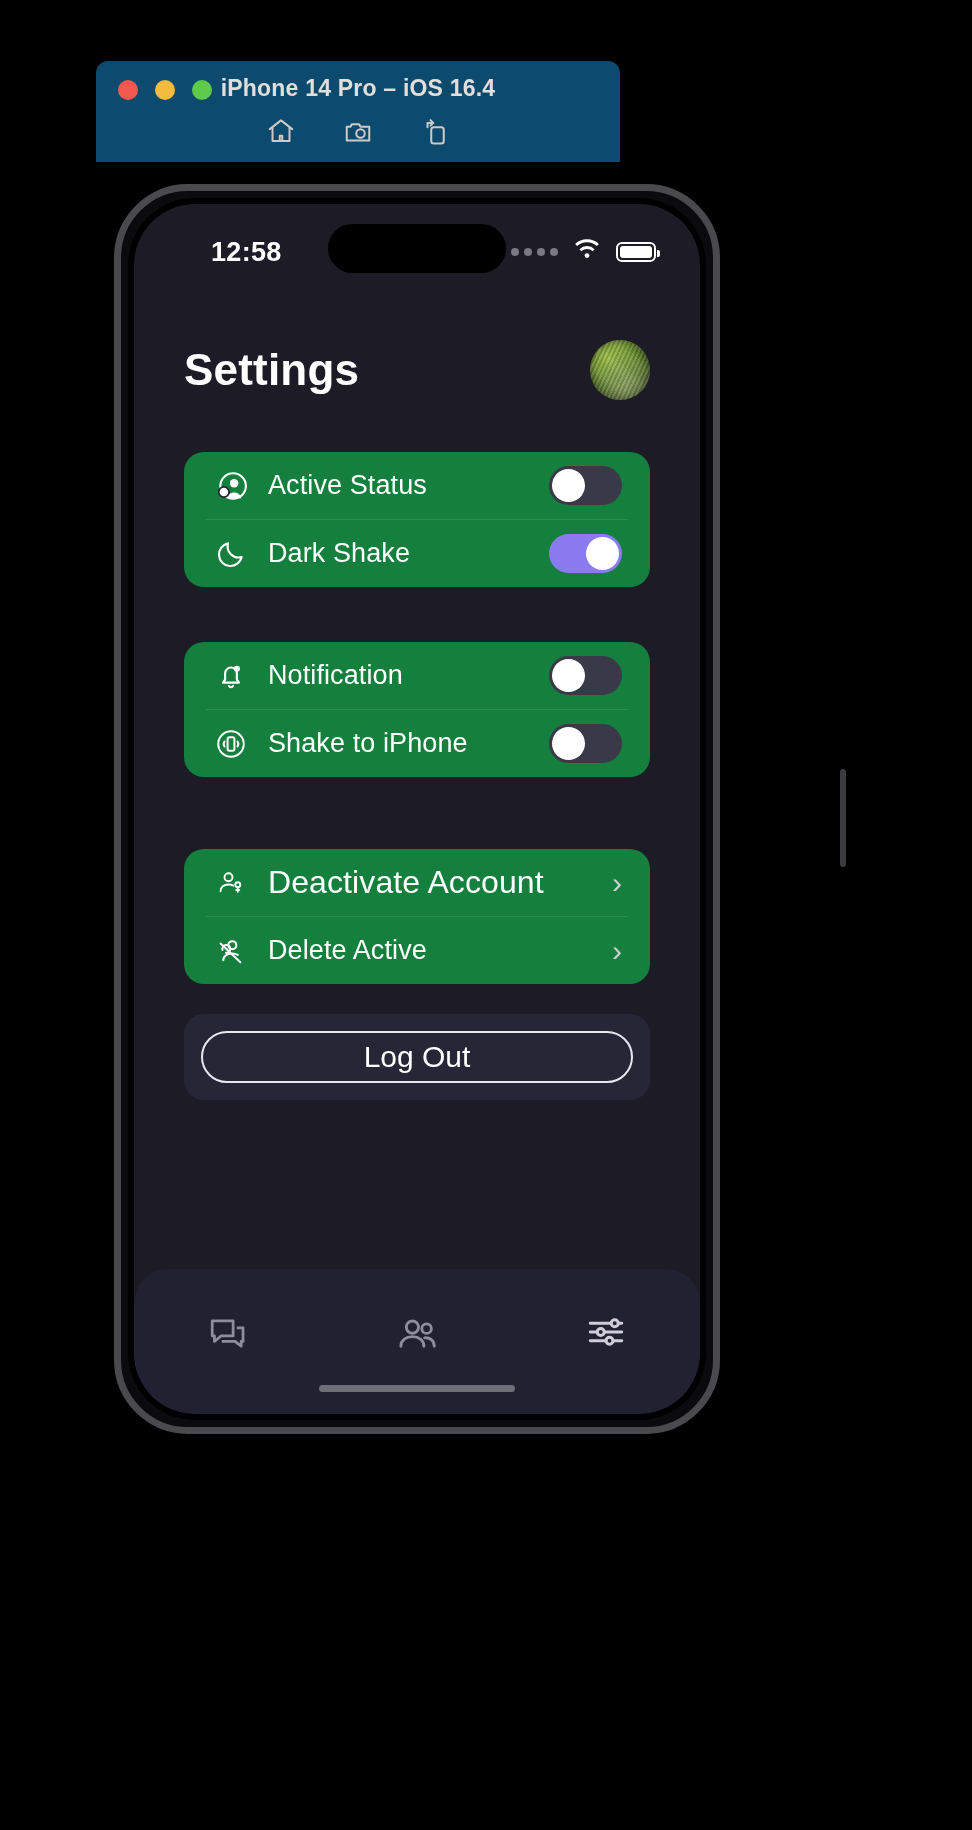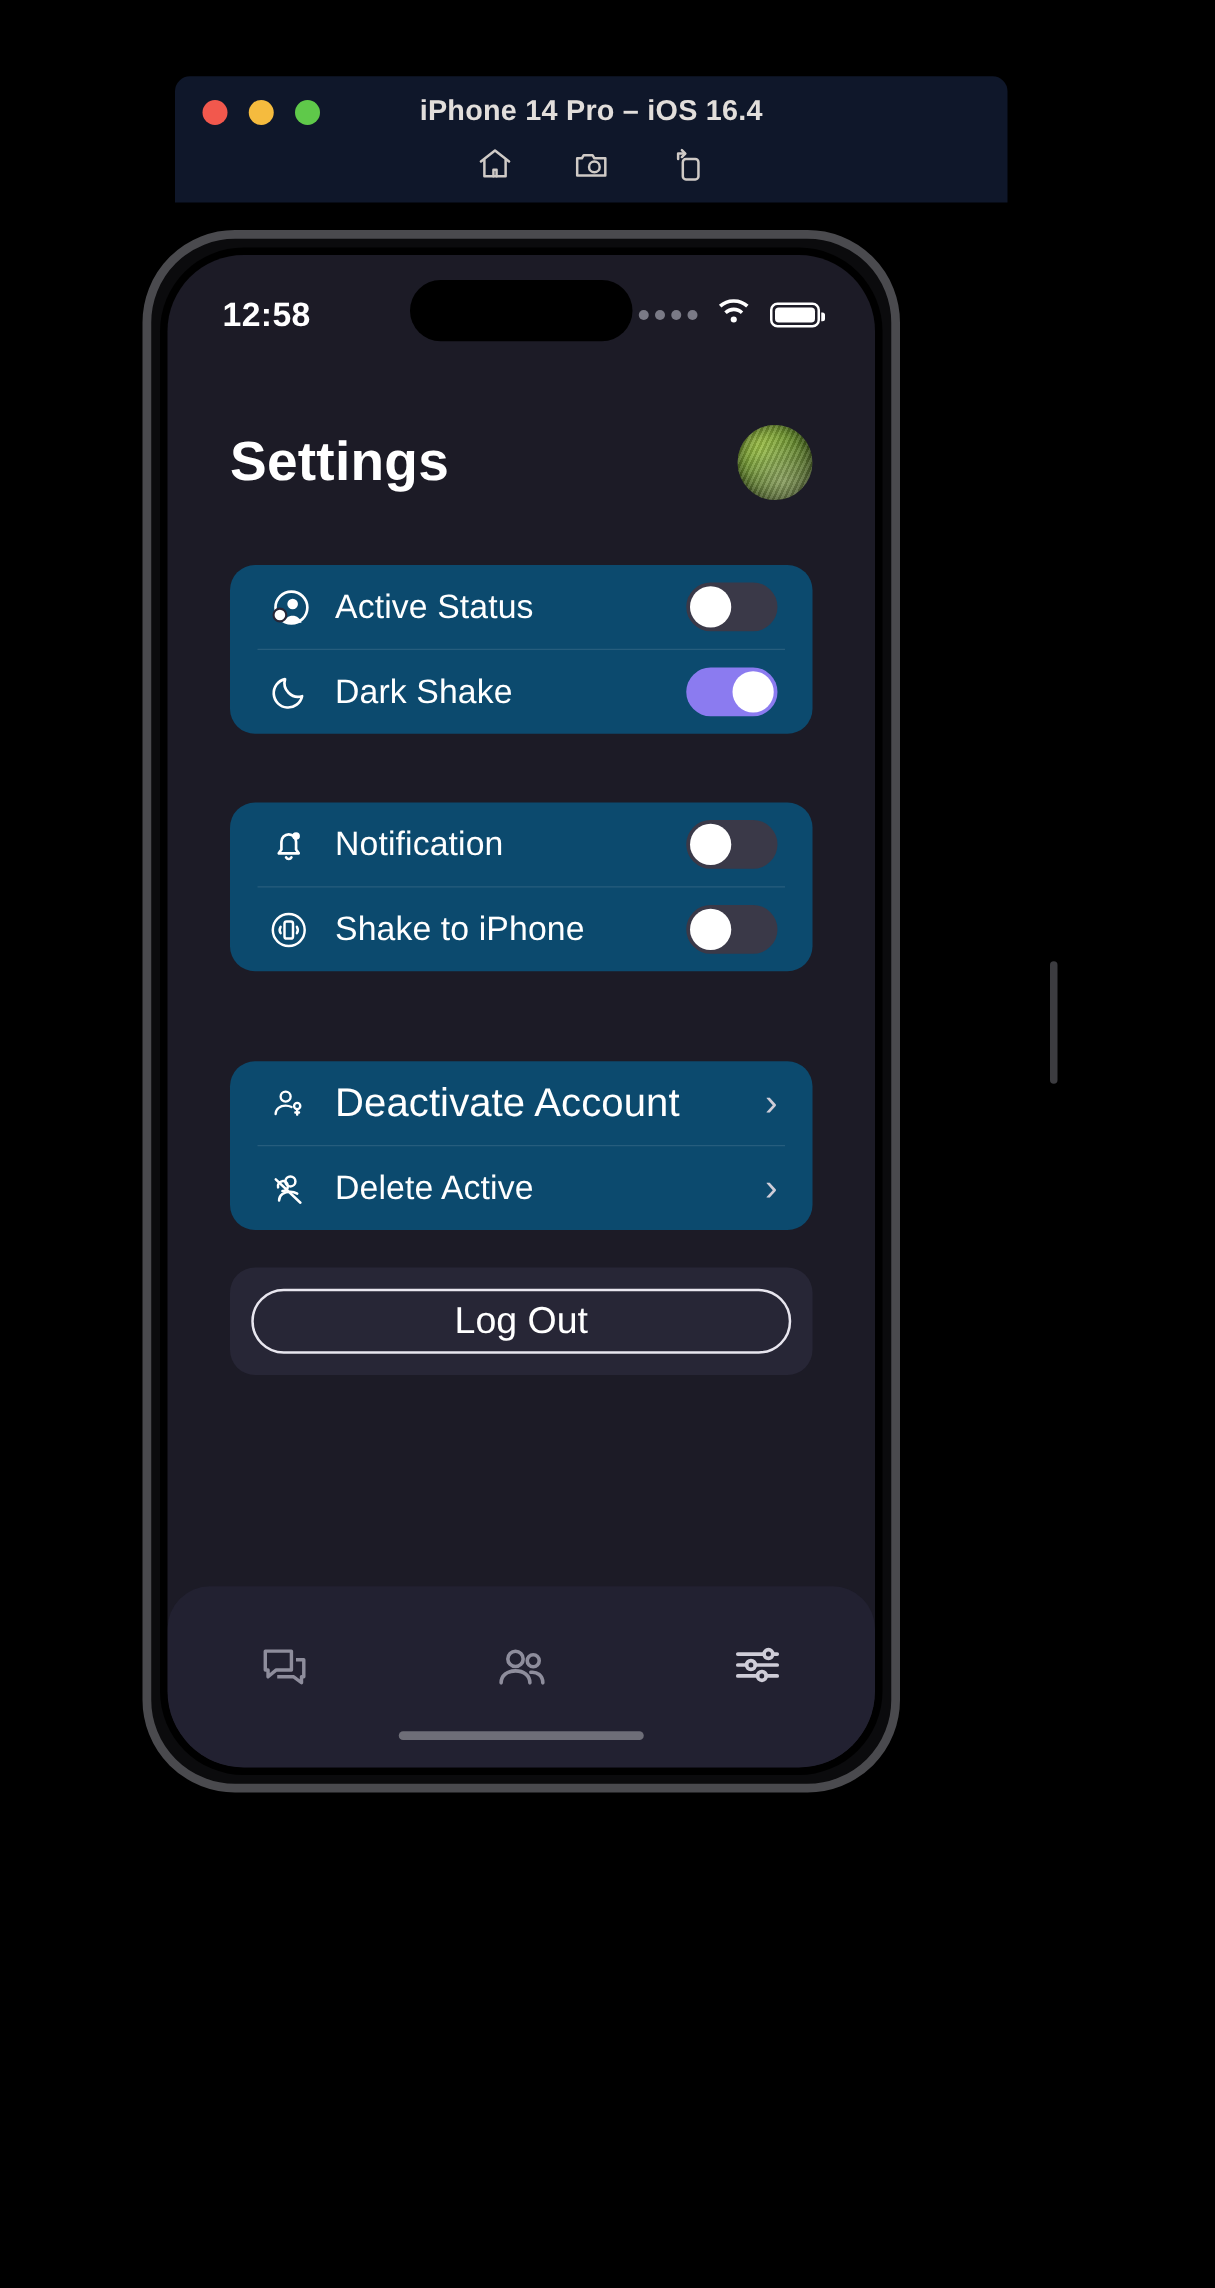--- a/index.html
+++ b/index.html
@@ -6,22 +6,22 @@
   html,body{
     width:972px; height:1830px;
     background:#000;
     font-family:"Liberation Sans", sans-serif;
     overflow:hidden;
   }
   .stage{ position:relative; width:972px; height:1830px; background:#000; }
 
   
   .sim-window{
-    position:absolute; left:96px; top:61px; width:666px; height:101px;
-    background:#0f172a; border-radius:12px 12px 0 0;margin-left:44px;
+    position:absolute; left:96px; top:61px; width:524px; height:101px;
+    background:#0c4a6e; border-radius:12px 12px 0 0;
   }
   .traffic{ position:absolute; left:22px; top:19px; display:flex; gap:17px; }
   .dot{ width:20px; height:20px; border-radius:50%; }
   .dot.red{ background:#f2584d; }
   .dot.yellow{ background:#f5bb3e; }
   .dot.green{ background:#5fc94a; }
   .sim-title{
     position:absolute; left:0; top:14px; width:100%;
     text-align:center; color:#e2dedb; font-size:23px; font-weight:bold;
     letter-spacing:.2px;
@@ -53,21 +53,21 @@
   .btn-volup{ left:106px; top:490px; width:6px; height:62px; }
   .btn-voldn{ left:106px; top:572px; width:6px; height:62px; }
   .btn-power{ left:719px; top:578px; width:6px; height:98px; }
 
   
   .statusbar{
     position:absolute; left:0; top:0; width:100%; height:74px;
     display:flex; align-items:center; padding:22px 44px 0 44px;
   }
   .sb-time{
-    color:#fff; font-size:27px; font-weight:bold; letter-spacing:.3px;
+    color:#fff; font-size:27px; font-weight:bold; letter-spacing:.3px;margin-left:33px;
   }
   .dynamic-island{
     position:absolute; left:50%; top:20px; transform:translateX(-50%);
     width:178px; height:49px; background:#000; border-radius:25px;
   }
   .sb-right{
     margin-left:auto; display:flex; align-items:center; gap:14px;
   }
   .cell-dots{ display:flex; gap:5px; align-items:center; }
   .cell-dots i{ width:8px; height:8px; border-radius:50%; background:#7a7a86; display:block; }
@@ -100,21 +100,21 @@
     overflow:hidden; position:relative;
   }
   .avatar::after{
     content:""; position:absolute; inset:0;
     background:
       repeating-linear-gradient(115deg, rgba(255,255,255,.10) 0 2px, rgba(0,0,0,.12) 2px 4px),
       radial-gradient(circle at 60% 75%, rgba(190,205,150,.55), transparent 60%);
   }
 
   .card{
-    margin:0 50px; background:#0c4a6e; border-radius:20px; overflow:hidden;
+    margin:0 50px; background:#15803d; border-radius:20px; overflow:hidden;
   }
   .card.gap-1{ margin-top:52px; }
   .card.gap-2{ margin-top:55px;text-align:center; }
   .card.gap-3{ margin-top:72px; }
 
   .row{
     display:flex; align-items:center; height:67px; padding:0 28px;
   }
   .row .ic{ width:38px; display:flex; align-items:center; justify-content:center; }
   .row .label{

